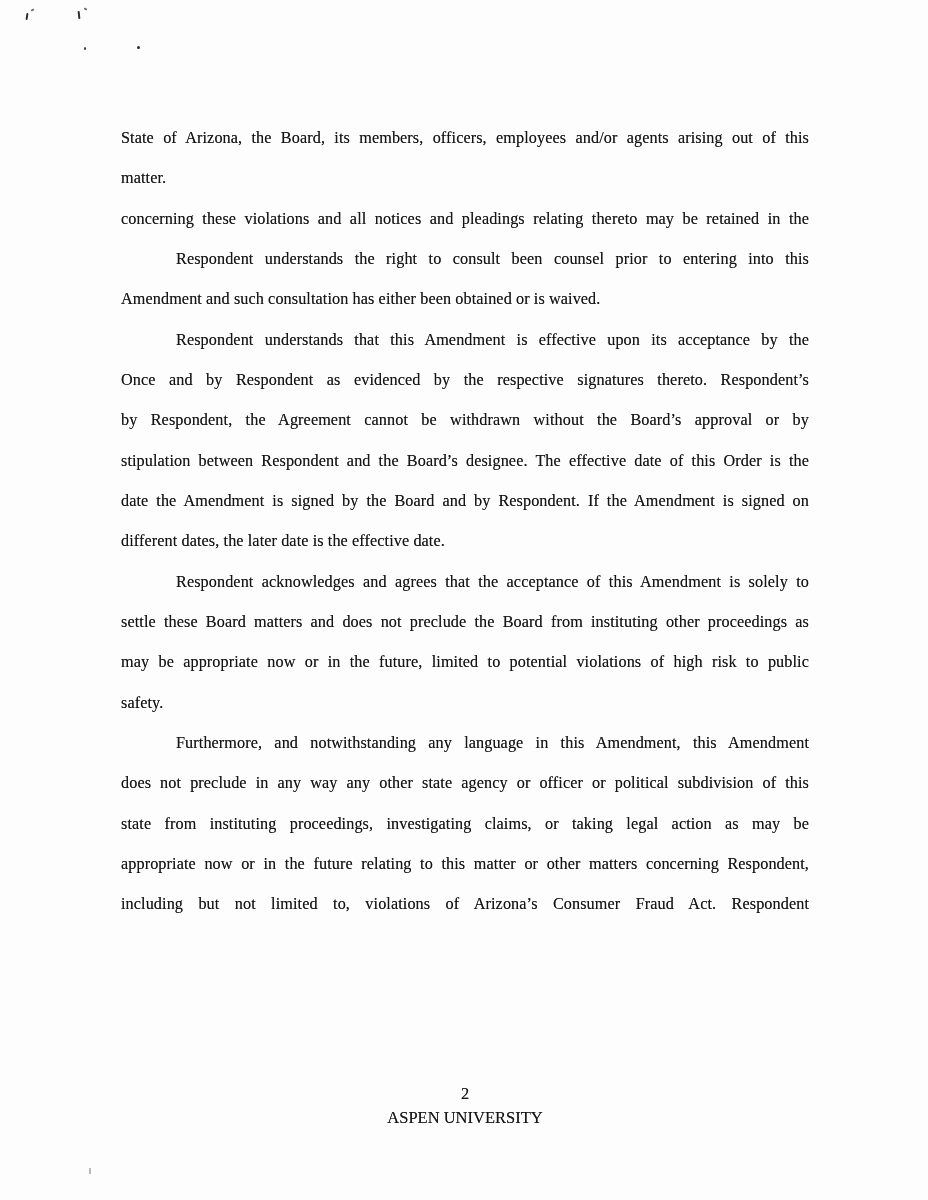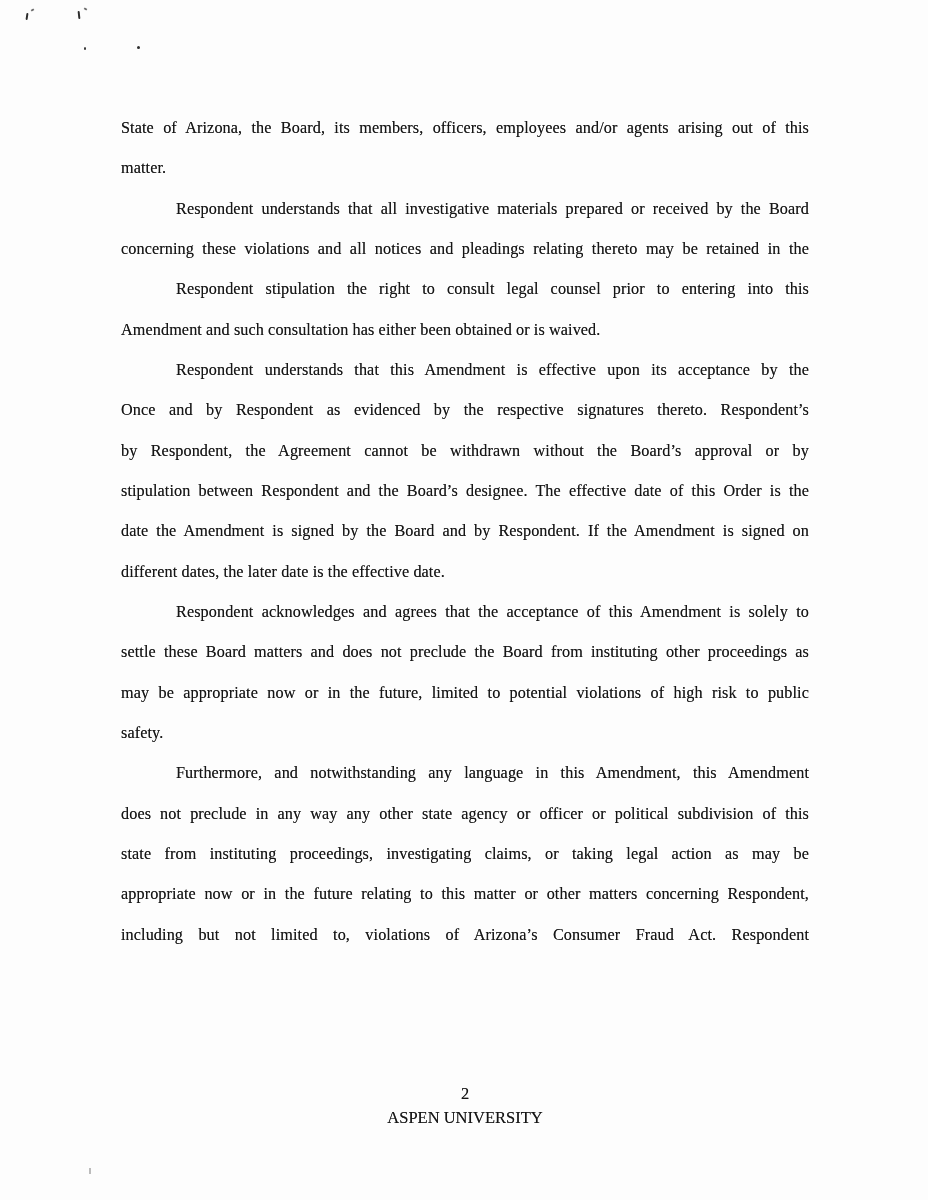--- a/index.html
+++ b/index.html
@@ -12,21 +12,21 @@
     width: 928px;
     height: 1200px;
     background: #fdfdfd;
     overflow: hidden;
     font-family: "Liberation Serif", "DejaVu Serif", serif;
     color: #161616;
   }
   .doc-body {
     position: absolute;
     left: 121px;
-    top: 108px;
+    top: 118px;
     width: 688px;
   }
   .line {
     height: 40.33px;
     line-height: 40.33px;
     font-size: 16.2px;
     text-align: justify;
     text-align-last: justify;
     white-space: normal;
     letter-spacing: 0.1px;
@@ -75,26 +75,25 @@
   <span class="artifact a5"></span>
 
   <div class="doc-body">
 
     <div class="paragraph">
       <div class="line">State of Arizona, the Board, its members, officers, employees and/or agents arising out of this</div>
       <div class="line left">matter.</div>
     </div>
 
     <div class="paragraph">
-      <div class="line indent">Respondent understands that all investigative materials prepared or received by the Board</div>
       <div class="line">concerning these violations and all notices and pleadings relating thereto may be retained in the</div>
     </div>
 
     <div class="paragraph">
-      <div class="line indent">Respondent stipulation the right to consult legal counsel prior to entering into this</div>
+      <div class="line indent">Respondent understands the right to consult been counsel prior to entering into this</div>
       <div class="line left">Amendment and such consultation has either been obtained or is waived.</div>
     </div>
 
     <div class="paragraph">
       <div class="line indent">Respondent understands that this Amendment is effective upon its acceptance by the</div>
       <div class="line">Once and by Respondent as evidenced by the respective signatures thereto. Respondent’s</div>
       <div class="line">by Respondent, the Agreement cannot be withdrawn without the Board’s approval or by</div>
       <div class="line">stipulation between Respondent and the Board’s designee. The effective date of this Order is the</div>
       <div class="line">date the Amendment is signed by the Board and by Respondent. If the Amendment is signed on</div>
       <div class="line left">different dates, the later date is the effective date.</div>

